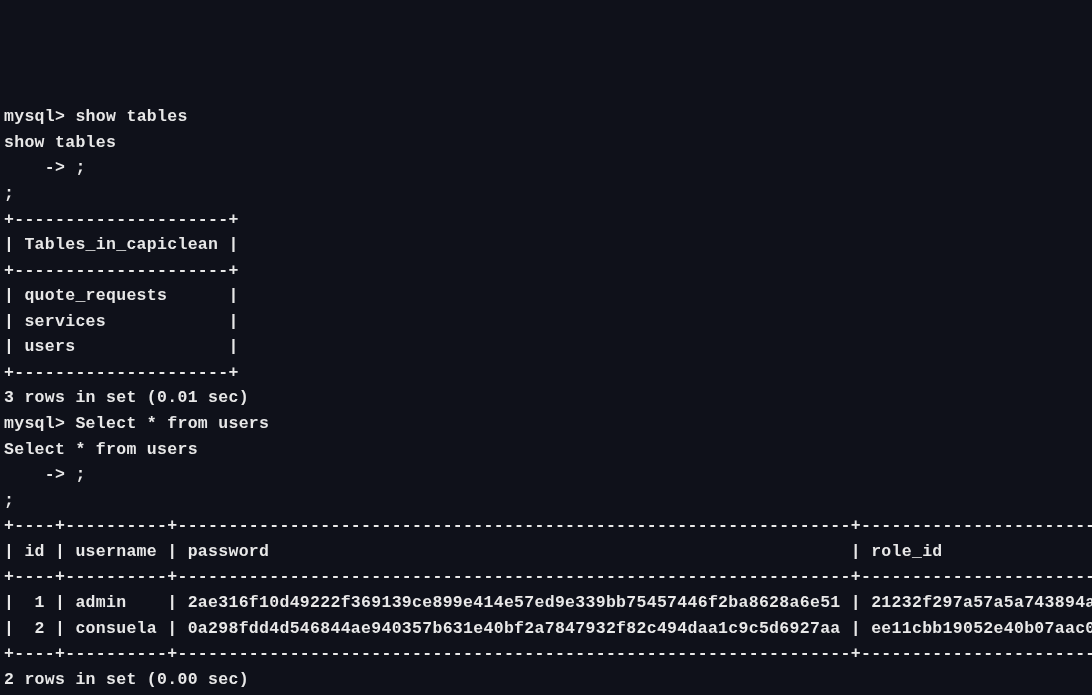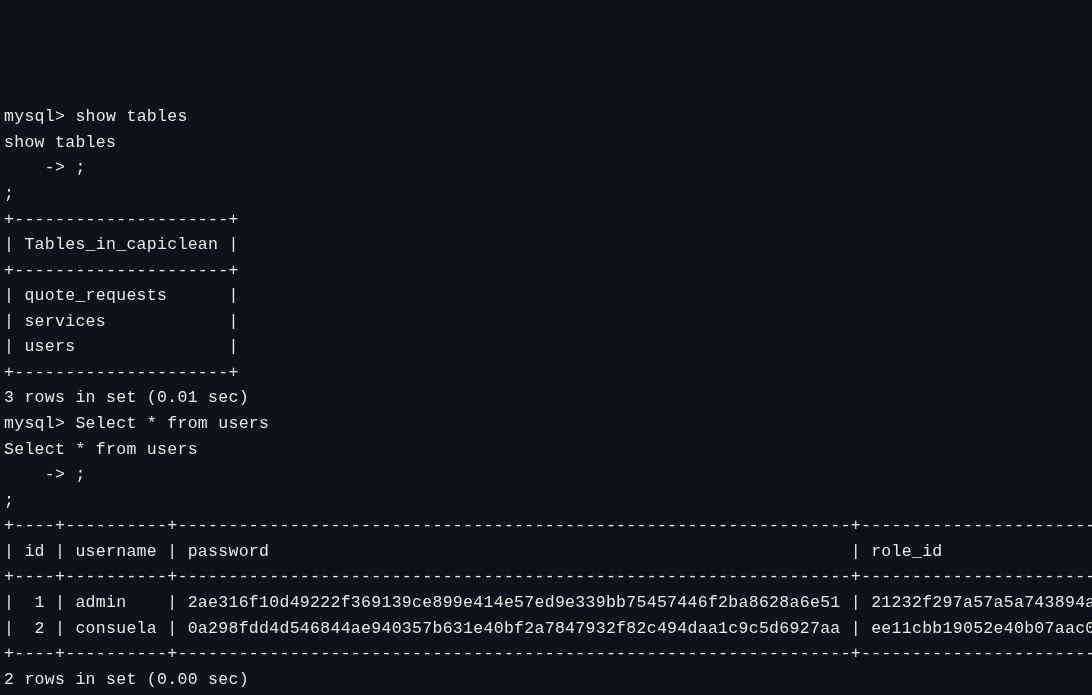--- a/index.html
+++ b/index.html
@@ -13,20 +13,21 @@
       font-family: 'Courier New', 'Consolas', monospace;
       font-size: 16.5px;
       line-height: 1.55;
       padding: 2px 4px;
       white-space: pre;
       letter-spacing: 0.3px;
       overflow-x: hidden;
     }
     .line {
       display: block;
+      font-weight: bold;
     }
   </style>
 </head>
 <body>
 
 
 
 <span class="line"><span>mysql&gt; </span><span>show tables</span></span><span class="line">show tables</span><span class="line">    -&gt; ;</span><span class="line">;</span><span class="line">+---------------------+</span><span class="line">| Tables_in_capiclean |</span><span class="line">+---------------------+</span><span class="line">| quote_requests      |</span><span class="line">| services            |</span><span class="line">| users               |</span><span class="line">+---------------------+</span><span class="line">3 rows in set (0.01 sec)</span><span class="line"></span><span class="line"><span>mysql&gt; </span><span>Select * from users</span></span><span class="line">Select * from users</span><span class="line">    -&gt; ;</span><span class="line">;</span><span class="line">+----+----------+------------------------------------------------------------------+----------------------------------+</span><span class="line">| id | username | password                                                         | role_id                          |</span><span class="line">+----+----------+------------------------------------------------------------------+----------------------------------+</span><span class="line">|  1 | admin    | 2ae316f10d49222f369139ce899e414e57ed9e339bb75457446f2ba8628a6e51 | 21232f297a57a5a743894a0e4a801fc3 |</span><span class="line">|  2 | consuela | 0a298fdd4d546844ae940357b631e40bf2a7847932f82c494daa1c9c5d6927aa | ee11cbb19052e40b07aac0ca060c23ee |</span><span class="line">+----+----------+------------------------------------------------------------------+----------------------------------+</span><span class="line">2 rows in set (0.00 sec)</span>
 
 

